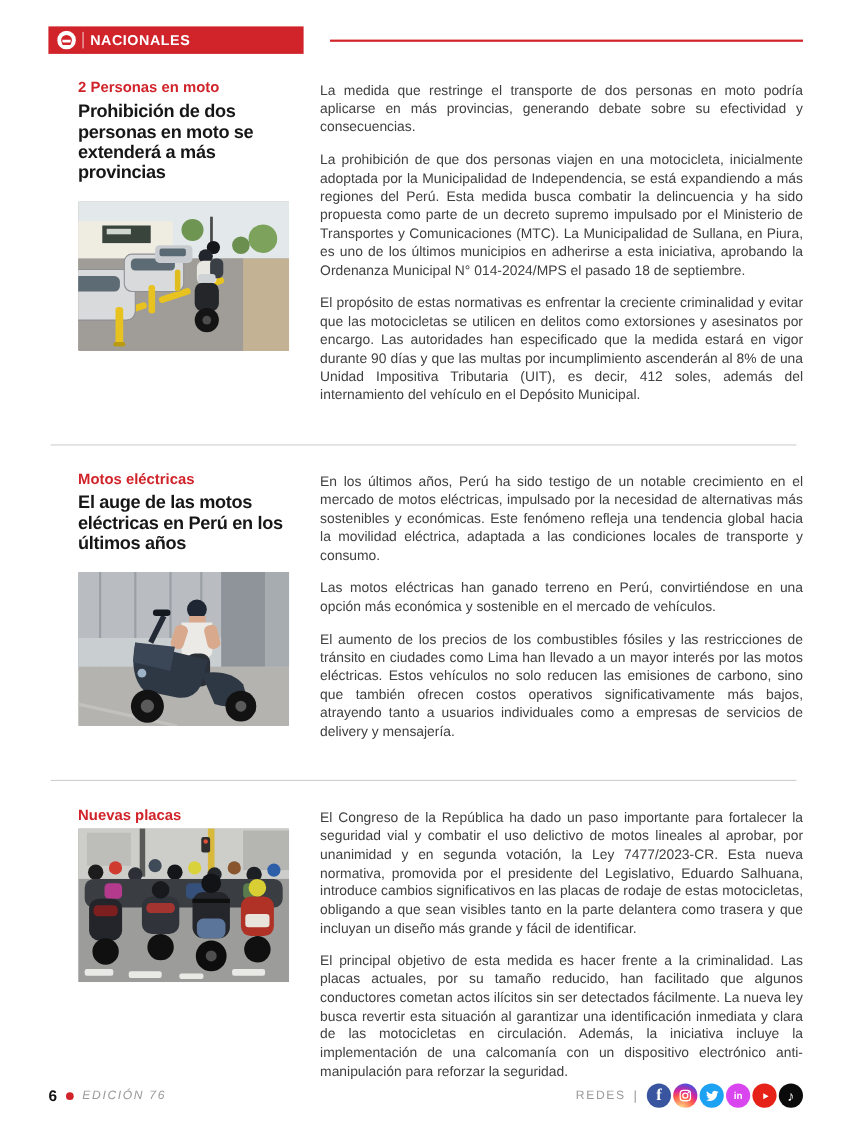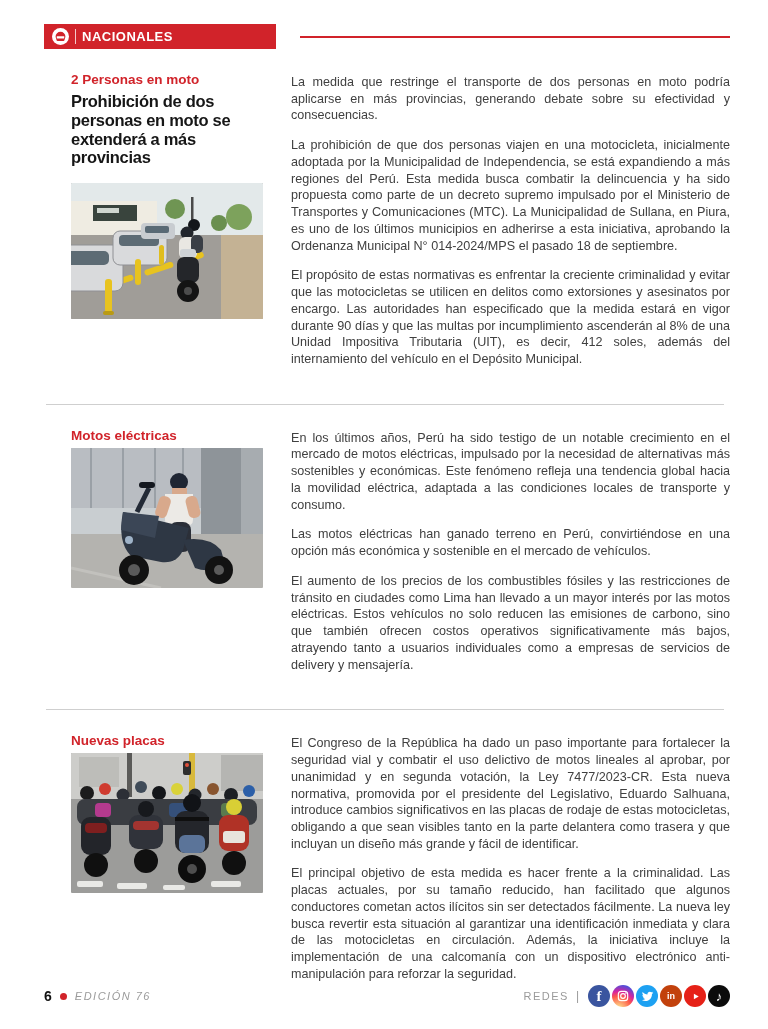--- a/index.html
+++ b/index.html
@@ -40,21 +40,21 @@
   .f-right { display:flex; align-items:center; gap:7px; }
   .f-redes { color:#9a9a9a; font-size:11px; letter-spacing:1.5px; }
   .f-sep { color:#9a9a9a; font-size:12px; }
   .socials { display:flex; align-items:center; }
   .soc { width:22px; height:22px; border-radius:50%; margin-left:2px;
          display:flex; align-items:center; justify-content:center;
          color:#fff; font-weight:bold; cursor:pointer; }
   .soc.fb { background:#3a559f; font-family:"Liberation Serif",serif; font-size:15px; }
   .soc.ig { background:radial-gradient(circle at 30% 110%, #fdf497 0%, #fd5949 45%, #d6249f 62%, #285AEB 92%); }
   .soc.tw { background:#1da1f2; }
-  .soc.li { background:#c2410c; font-size:9px; }
+  .soc.li { background:#d946ef; font-size:9px; }
   .soc.yt { background:#e62117; }
   .soc.tk { background:#0b0b0b; font-size:13px; }
 </style>
 </head>
 <body>
 
 <div class="page">
 
   <div class="hdr">
     <div class="hdr-badge">
@@ -125,20 +125,21 @@
       <p>La prohibición de que dos personas viajen en una motocicleta, inicialmente adoptada por la Municipalidad de Independencia, se está expandiendo a más regiones del Perú. Esta medida busca combatir la delincuencia y ha sido propuesta como parte de un decreto supremo impulsado por el Ministerio de Transportes y Comunicaciones (MTC). La Municipalidad de Sullana, en Piura, es uno de los últimos municipios en adherirse a esta iniciativa, aprobando la Ordenanza Municipal N° 014-2024/MPS el pasado 18 de septiembre.</p>
       <p>El propósito de estas normativas es enfrentar la creciente criminalidad y evitar que las motocicletas se utilicen en delitos como extorsiones y asesinatos por encargo. Las autoridades han especificado que la medida estará en vigor durante 90 días y que las multas por incumplimiento ascenderán al 8% de una Unidad Impositiva Tributaria (UIT), es decir, 412 soles, además del internamiento del vehículo en el Depósito Municipal.</p>
     </div>
   </div>
 
   <div class="divider"></div>
 
   <div class="section">
     <div class="colL">
       <div class="kicker">Motos eléctricas</div>
+      <div class="headline">El auge de las motos eléctricas en Perú en los últimos años</div>
       <div class="photo">
         <svg viewBox="0 0 192 140" width="192" height="140">
           <rect width="192" height="140" fill="#b4b3af"></rect>
           <rect width="192" height="86" fill="#b9bdc2"></rect>
           <rect x="130" y="0" width="40" height="86" fill="#8e9499"></rect>
           <rect x="170" y="0" width="22" height="86" fill="#a7acb0"></rect>
           <g stroke="#9aa0a6" stroke-width="2">
             <line x1="20" y1="0" x2="20" y2="86"></line>
             <line x1="52" y1="0" x2="52" y2="86"></line>
             <line x1="84" y1="0" x2="84" y2="86"></line>

